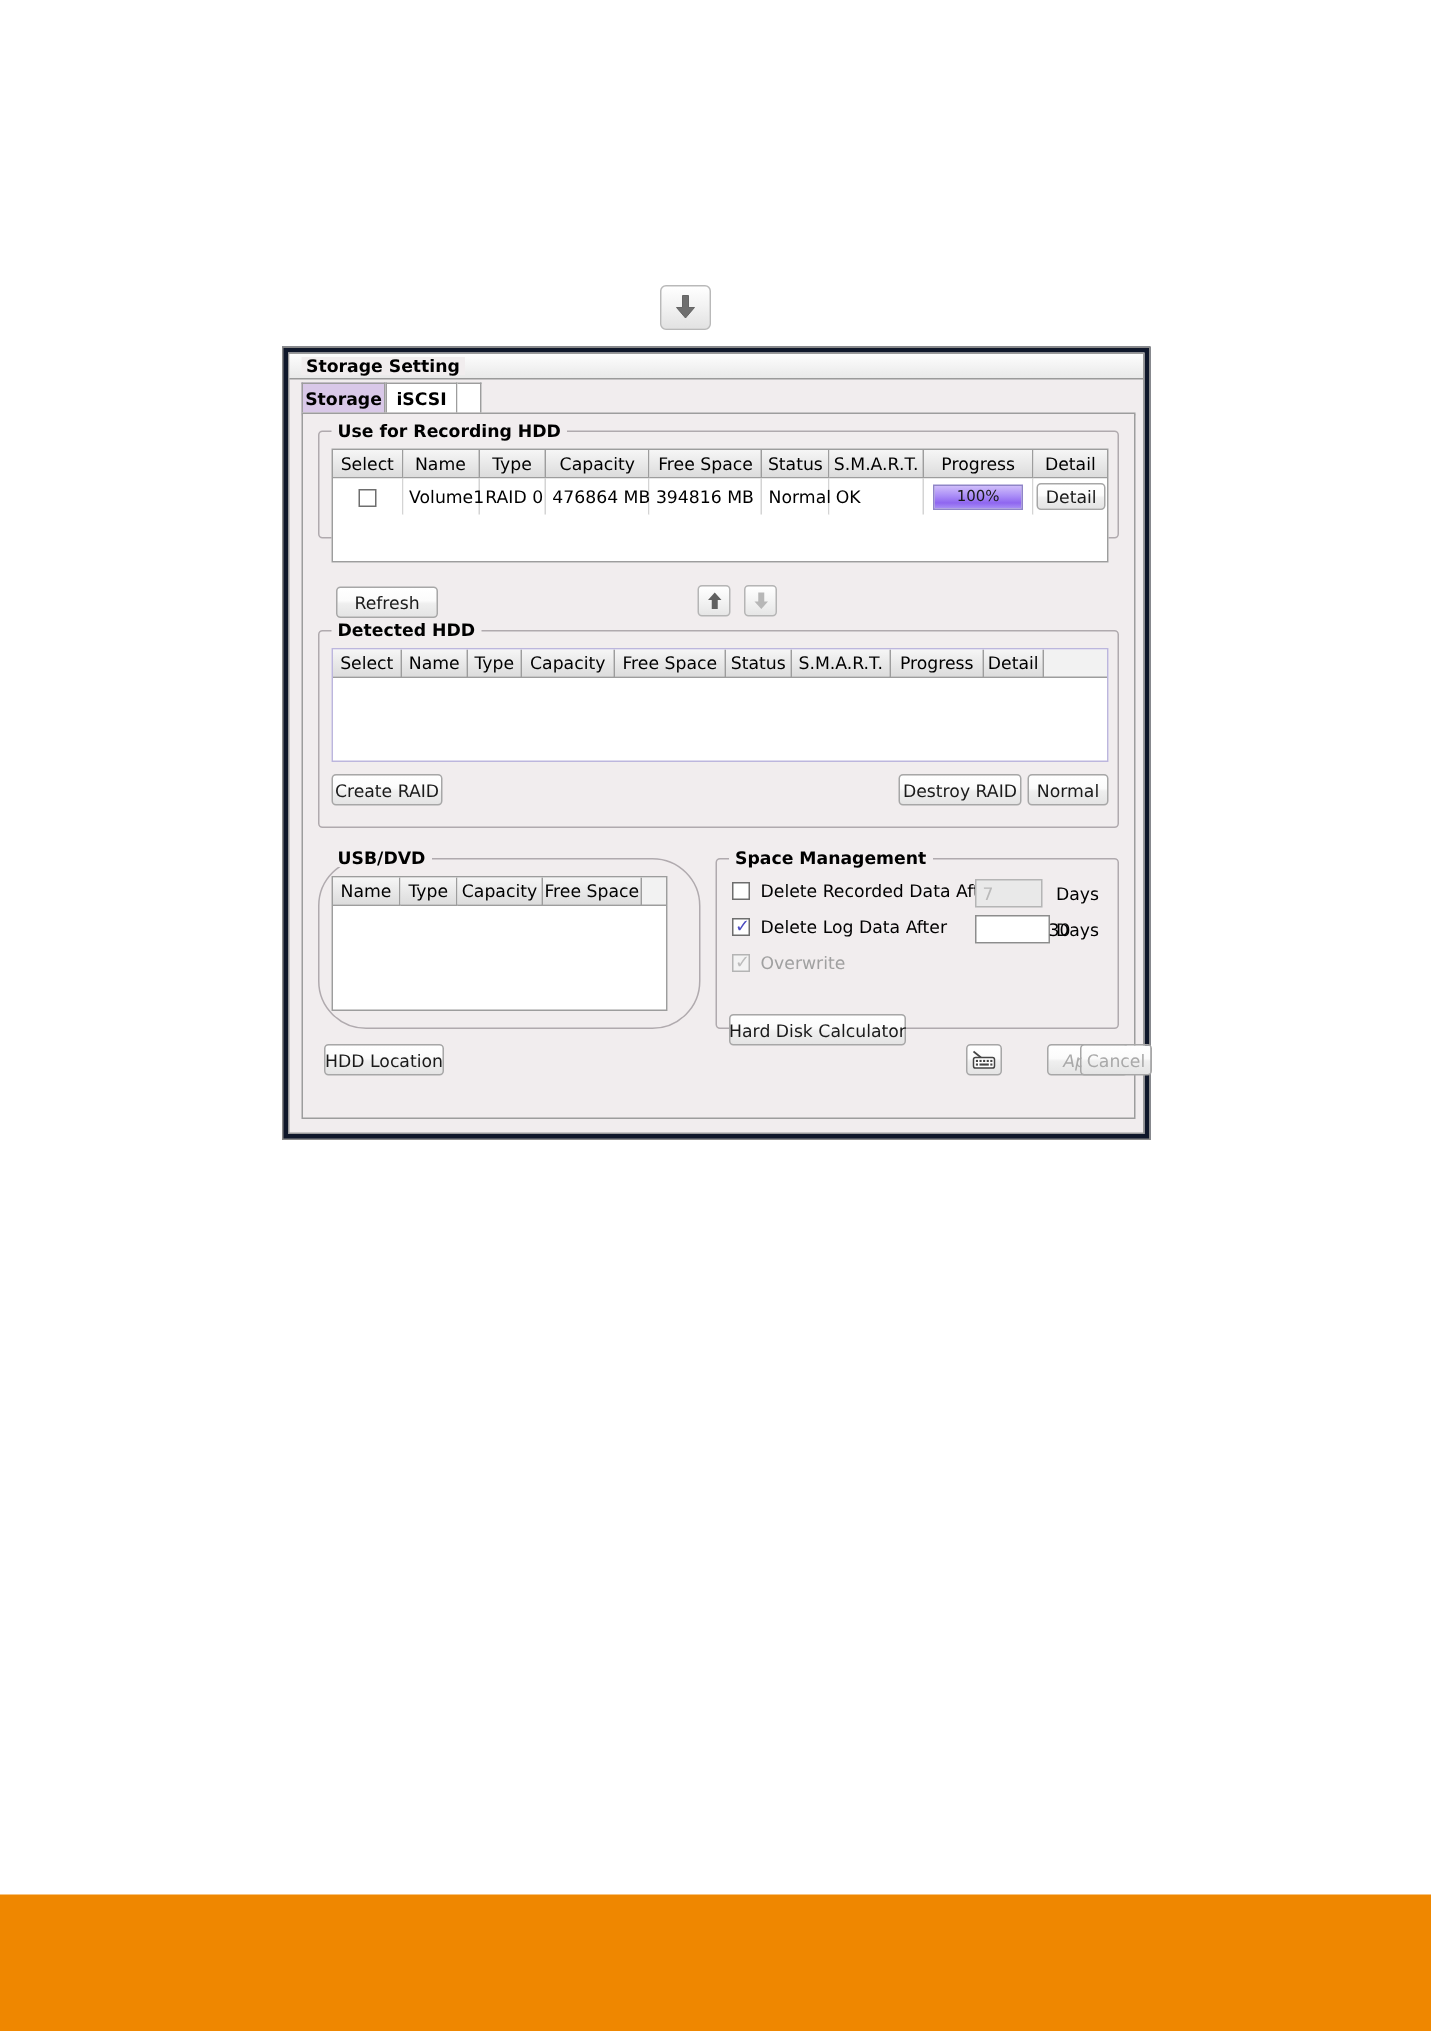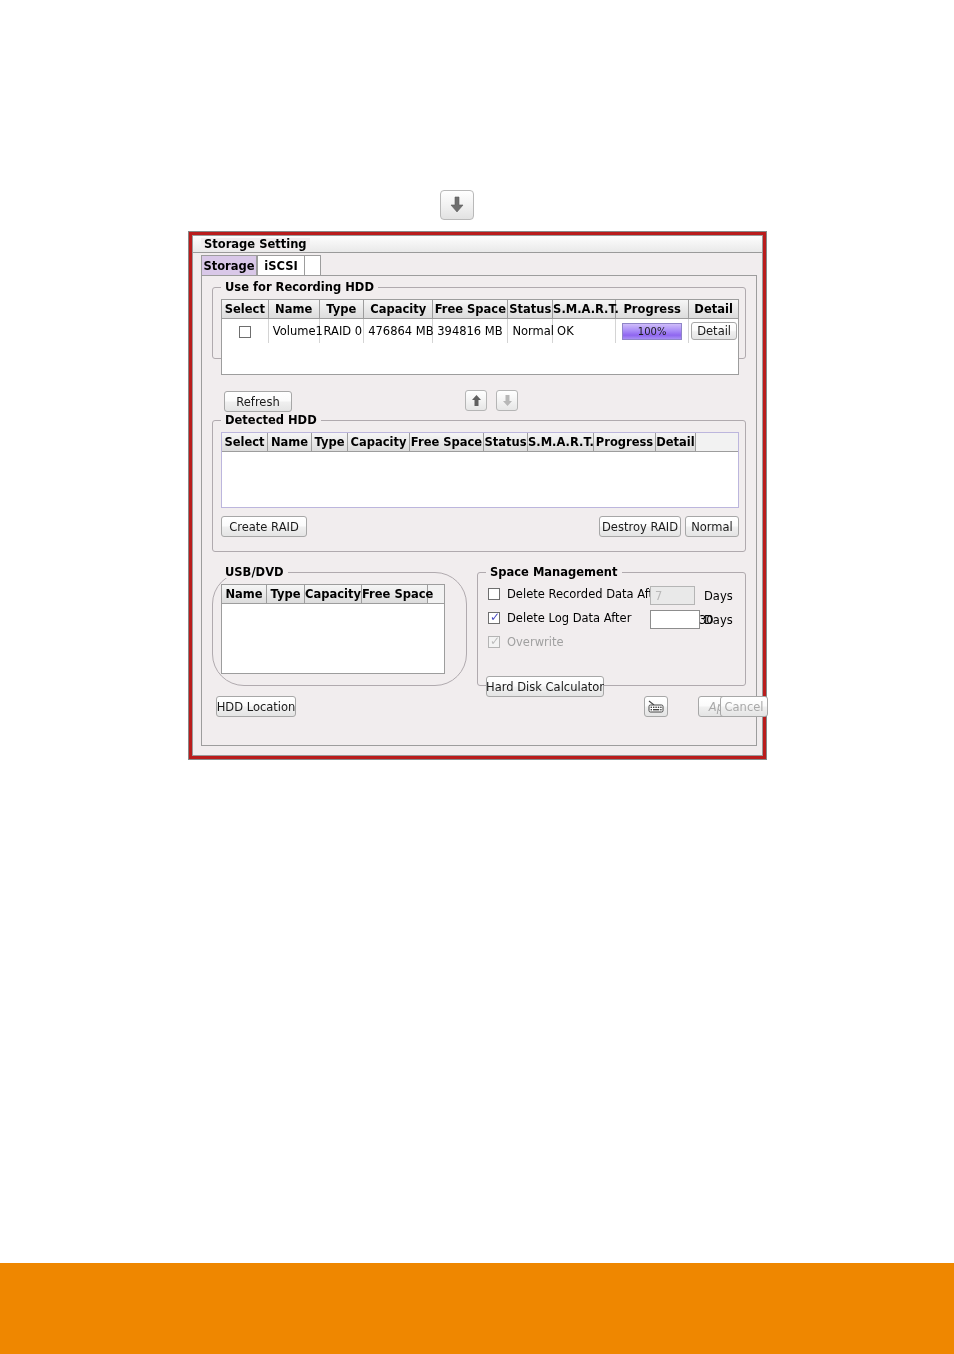--- a/index.html
+++ b/index.html
@@ -33,21 +33,21 @@
 
   
   #dialog {
     position: absolute;
     left: 188px;
     top: 231px;
     width: 579px;
     height: 529px;
     box-sizing: border-box;
     border: 1px solid #888888;
-    background: #b91c1c;
+    background: #0f172a;
   }
   #dialog-inner {
     position: absolute;
     left: 3px;
     top: 3px;
     right: 3px;
     bottom: 3px;
     border: 1px solid #9a9a9a;
     background: #f1edee;
     box-sizing: border-box;
@@ -164,21 +164,21 @@
     border-collapse: separate;
     border-spacing: 0;
     table-layout: fixed;
     font-size: 11.5px;
     color: #000;
   }
   table.hdrtable th {
     background: linear-gradient(#f6f6f6, #dcdcdc);
     border-right: 1px solid #9d9d9d;
     border-bottom: 1px solid #9d9d9d;
-    font-weight: bold;
+    font-weight: normal;
     height: 18px;
     padding: 0;
     text-align: center;
     white-space: nowrap;
     font-size: 11.5px;
   }
   table.hdrtable td {
     border-right: 1px solid #d4d4d4;
     height: 24px;
     padding: 0 4px;
@@ -434,21 +434,21 @@
                 <th>S.M.A.R.T.</th>
                 <th>Progress</th>
                 <th>Detail</th>
                 <th style="border-right:none; background:#f2f2f2;"></th>
               </tr>
             </thead>
             <tbody></tbody>
           </table>
         </div>
 
-        <span class="btn abspos" style="left:8px; top:95px; width:86px;">Create RAID</span>
+        <span class="btn abspos" style="left:8px; top:95px; width:74px;">Create RAID</span>
         <span class="btn abspos" style="left:386px; top:95px; width:82px;">Destroy RAID</span>
         <span class="btn abspos" style="left:472px; top:95px; width:54px;">Normal</span>
       </div>
 
       <div class="groupbox" style="left:10px; top:296px; width:255px; height:114px;border-radius:32px;">
         <div class="groupbox-title">USB/DVD</div>
 
         <div class="grid bordered-gray" style="left:8px; top:11px; width:224px; height:90px;">
           <table class="hdrtable" style="width:100%;">
             <colgroup>

